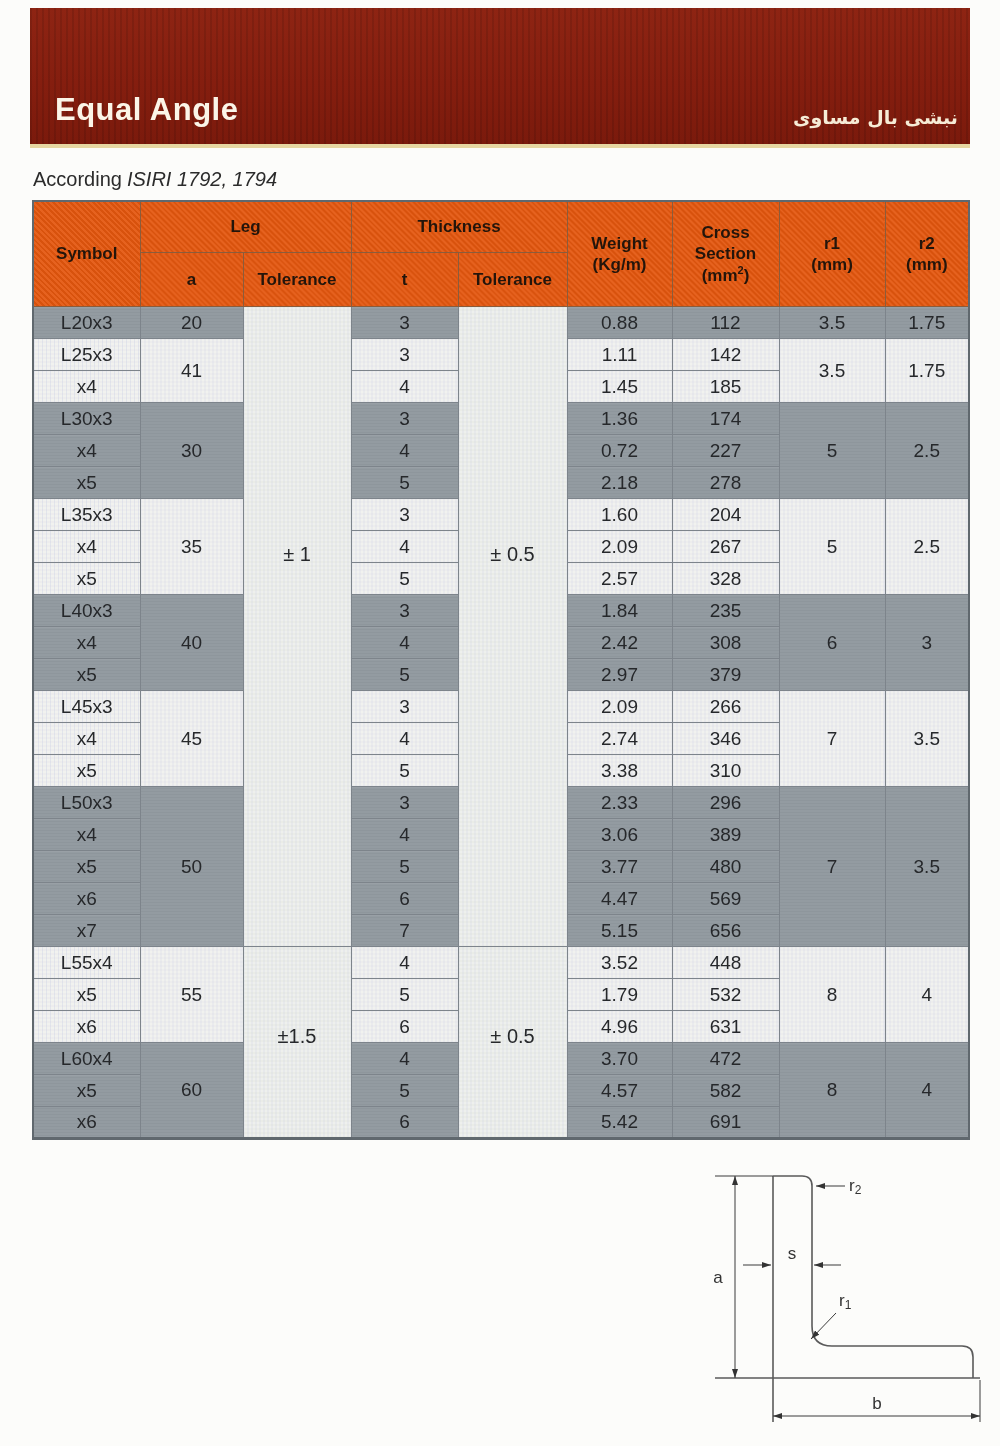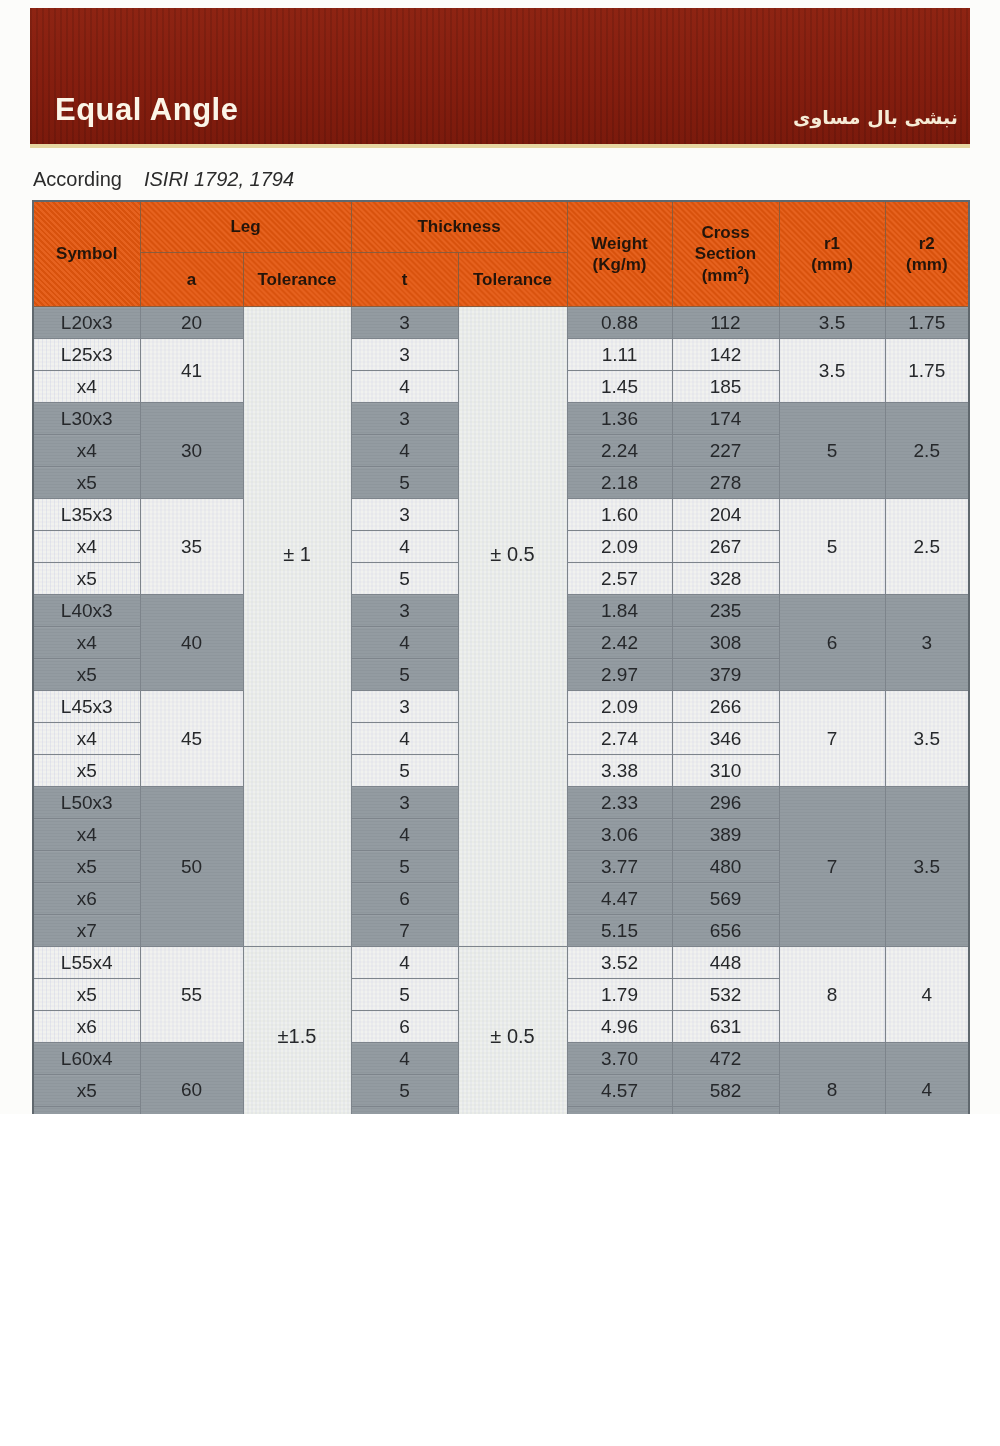--- a/index.html
+++ b/index.html
@@ -1,34 +1,34 @@
 <!DOCTYPE html>
 <html><head>
 <meta charset="utf-8">
 <style>
   html,body{margin:0;padding:0;background:#ffffff;}
-  .page{position:relative;width:1000px;height:1114px;background:#fcfcfa;
+  .page{position:relative;width:1000px;height:1446px;background:#fcfcfa;
         font-family:"Liberation Sans",sans-serif;overflow:hidden;}
 
   
   .banner{position:absolute;left:30px;top:8px;width:940px;height:140px;box-sizing:border-box;
           background:linear-gradient(180deg,#8e2413 0%,#851e0f 55%,#7b1a0c 100%);
           background-color:#851e0f;
           border-bottom:4px solid #e7d7a2;
           display:flex;justify-content:space-between;align-items:flex-end;
           padding:0 12px 16px 25px;}
   .banner::after{content:"";position:absolute;inset:0;pointer-events:none;
           background:repeating-linear-gradient(90deg,rgba(0,0,0,.10) 0 2px,rgba(255,255,255,0) 2px 6px);}
   .title-en{color:#fbf5e8;font-size:31px;font-weight:bold;letter-spacing:.5px;position:relative;z-index:1;}
   .title-fa{color:#f6ecd6;font-size:19px;font-weight:bold;position:relative;z-index:1;
             font-family:"DejaVu Sans",sans-serif;}
 
   
   .subtitle{position:absolute;left:33px;top:168px;font-size:20px;color:#2b2b2b;}
-  .subtitle .it{font-style:italic;margin-left:22px;}
+  .subtitle .it{font-style:italic;margin-left:5px;}
 
   
   table.spec{position:absolute;left:32px;top:200px;width:936px;border-collapse:collapse;
              table-layout:fixed;font-size:19px;color:#26282b;}
   table.spec{border:2px solid #60686e;border-bottom-width:3px;}
   .spec th,.spec td{border:1px solid #7d848b;text-align:center;vertical-align:middle;padding:0;}
 
   
   .spec thead th{background-color:#e4560e;color:#23150b;font-weight:bold;font-size:17px;
                  border-color:#8a5c3c;
@@ -147,21 +147,21 @@
           <td rowspan="3">30</td>
           <td>3</td>
           <td>1.36</td>
           <td>174</td>
           <td rowspan="3">5</td>
           <td rowspan="3">2.5</td>
         </tr>
         <tr class="row-gray">
           <td>x4</td>
           <td>4</td>
-          <td>2.24</td>
+          <td>0.72</td>
           <td>227</td>
         </tr>
         <tr class="row-gray">
           <td>x5</td>
           <td>5</td>
           <td>2.18</td>
           <td>278</td>
         </tr>
         <tr class="row-light">
           <td>L35x3</td>

